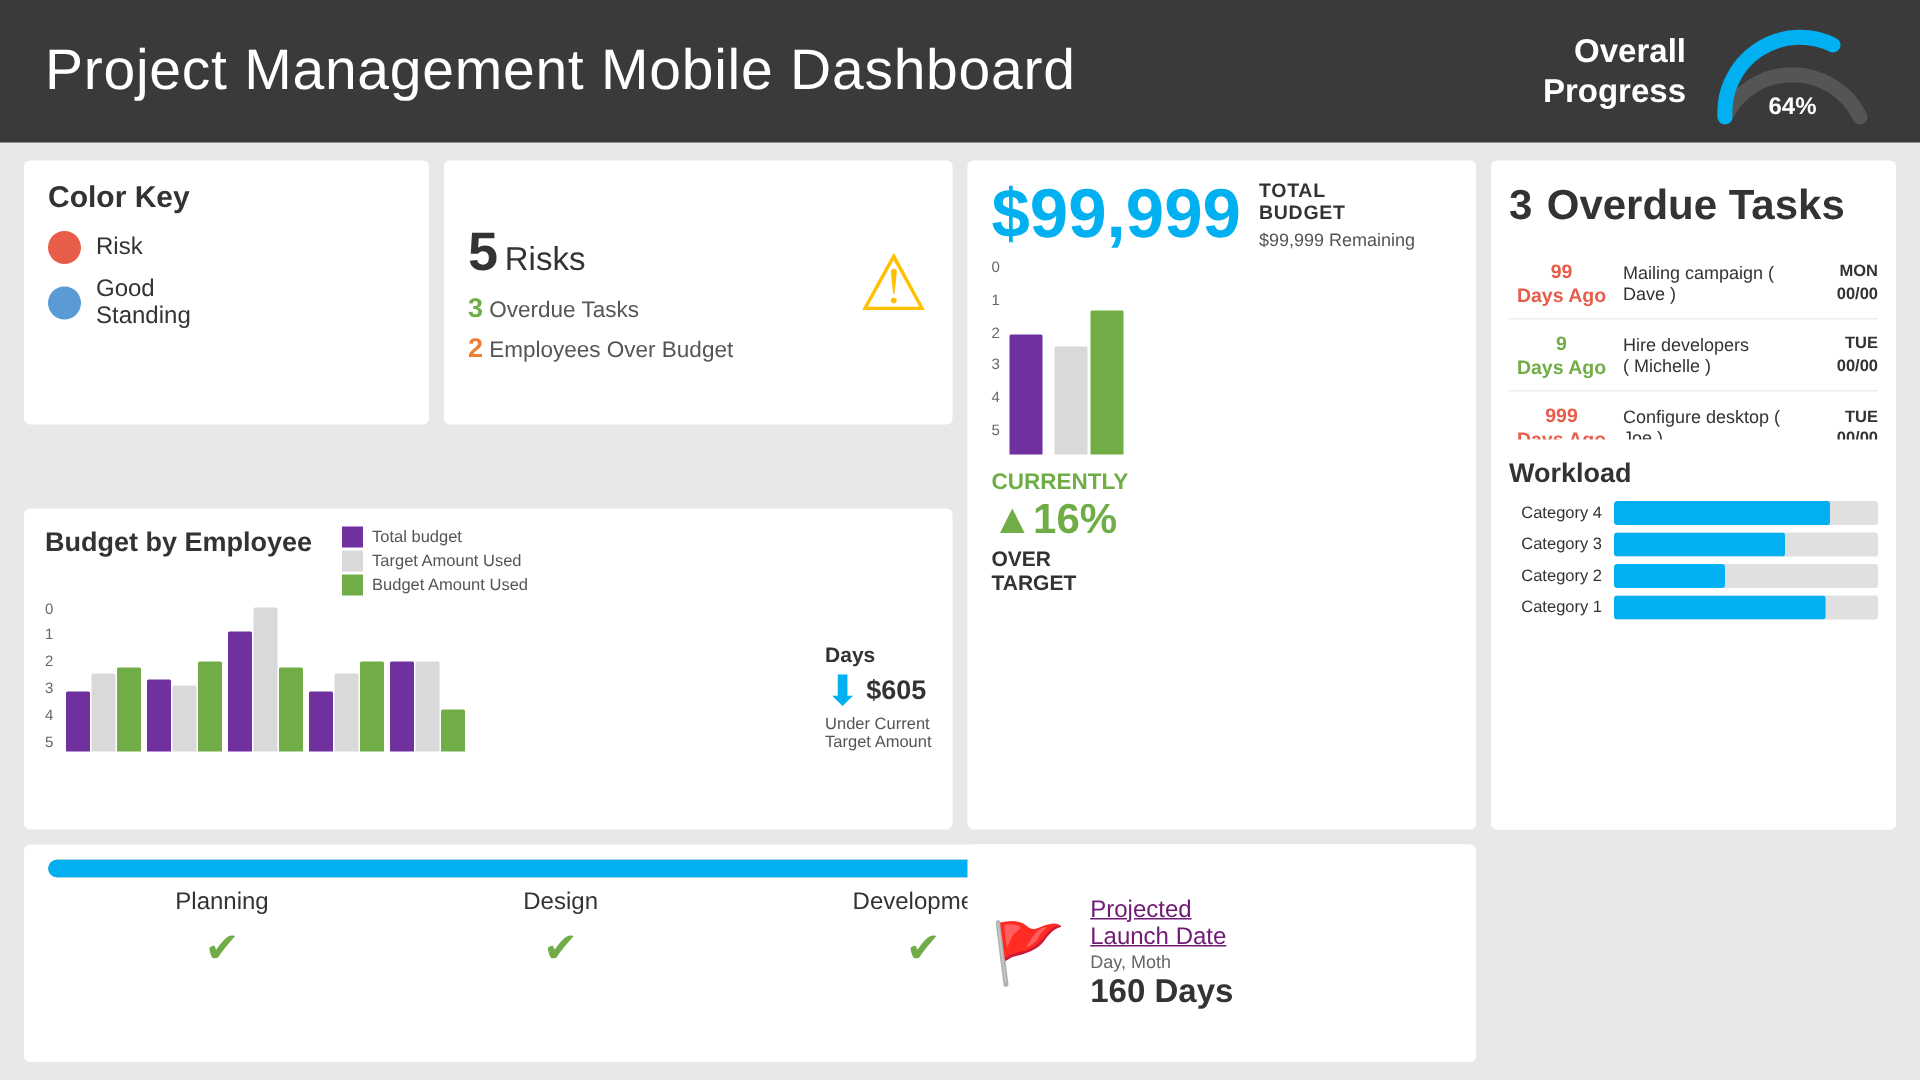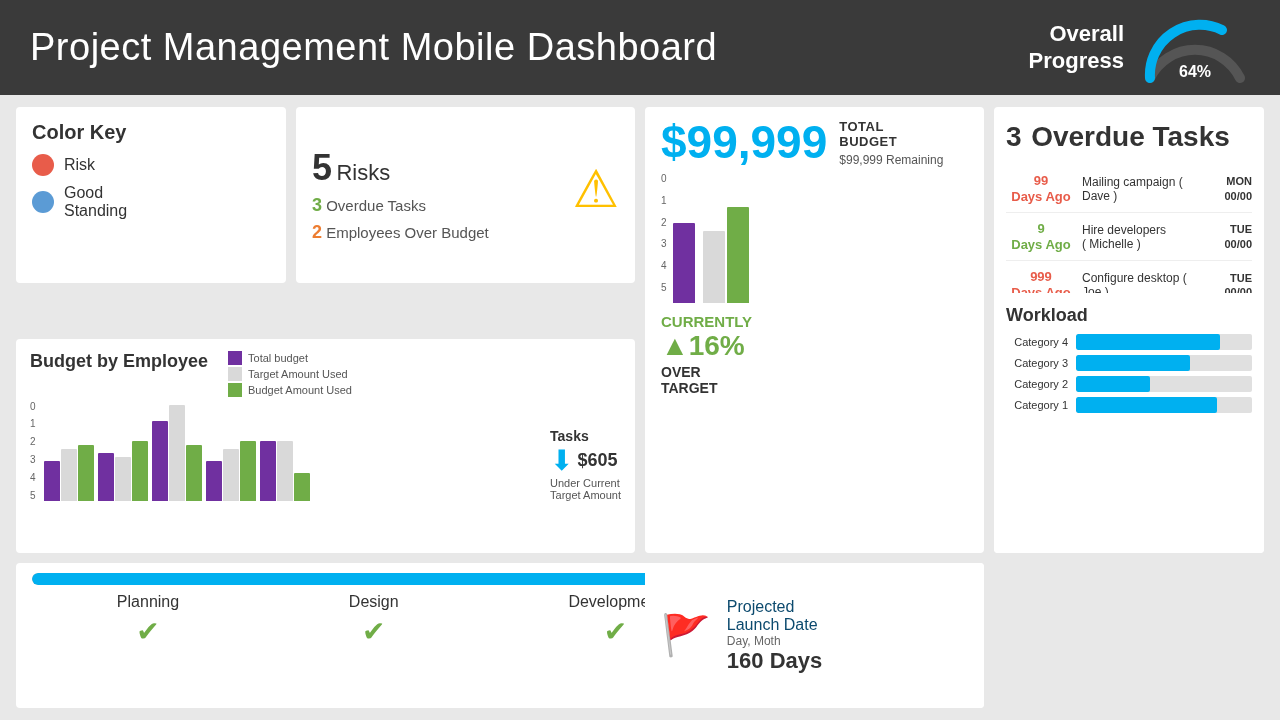--- a/index.html
+++ b/index.html
@@ -380,21 +380,22 @@
       gap: 16px;
     }
     .flag-icon {
       font-size: 40px;
       color: #00b0f0;
       flex-shrink: 0;
     }
     .launch-info {}
     .launch-label {
       font-size: 16px;
-      color: #0c4a6e;
+      color: #701a75;
+      text-decoration: underline;
     }
     .launch-date-small {
       font-size: 12px;
       color: #666;
     }
     .launch-days {
       font-size: 22px;
       font-weight: 700;
       color: #333;
     }
@@ -620,21 +621,21 @@
         </div>
 
         <div class="bar-group">
           <div class="bar" style="height:60px;background:#7030a0;"></div>
           <div class="bar" style="height:60px;background:#d9d9d9;"></div>
           <div class="bar" style="height:28px;background:#70ad47;"></div>
         </div>
       </div>
 
       <div style="display:flex;flex-direction:column;justify-content:flex-end;margin-left:8px;">
-        <div class="dave-name">Tasks</div>
+        <div class="dave-name">Days</div>
         <div style="display:flex;align-items:center;gap:4px;">
           <span class="dave-arrow">⬇</span>
           <span class="dave-amount">$605</span>
         </div>
         <div class="dave-label">Under Current<br>Target Amount</div>
       </div>
     </div>
   </div>
 
   <div class="card workload-card" style="grid-column:4;grid-row:2;">

